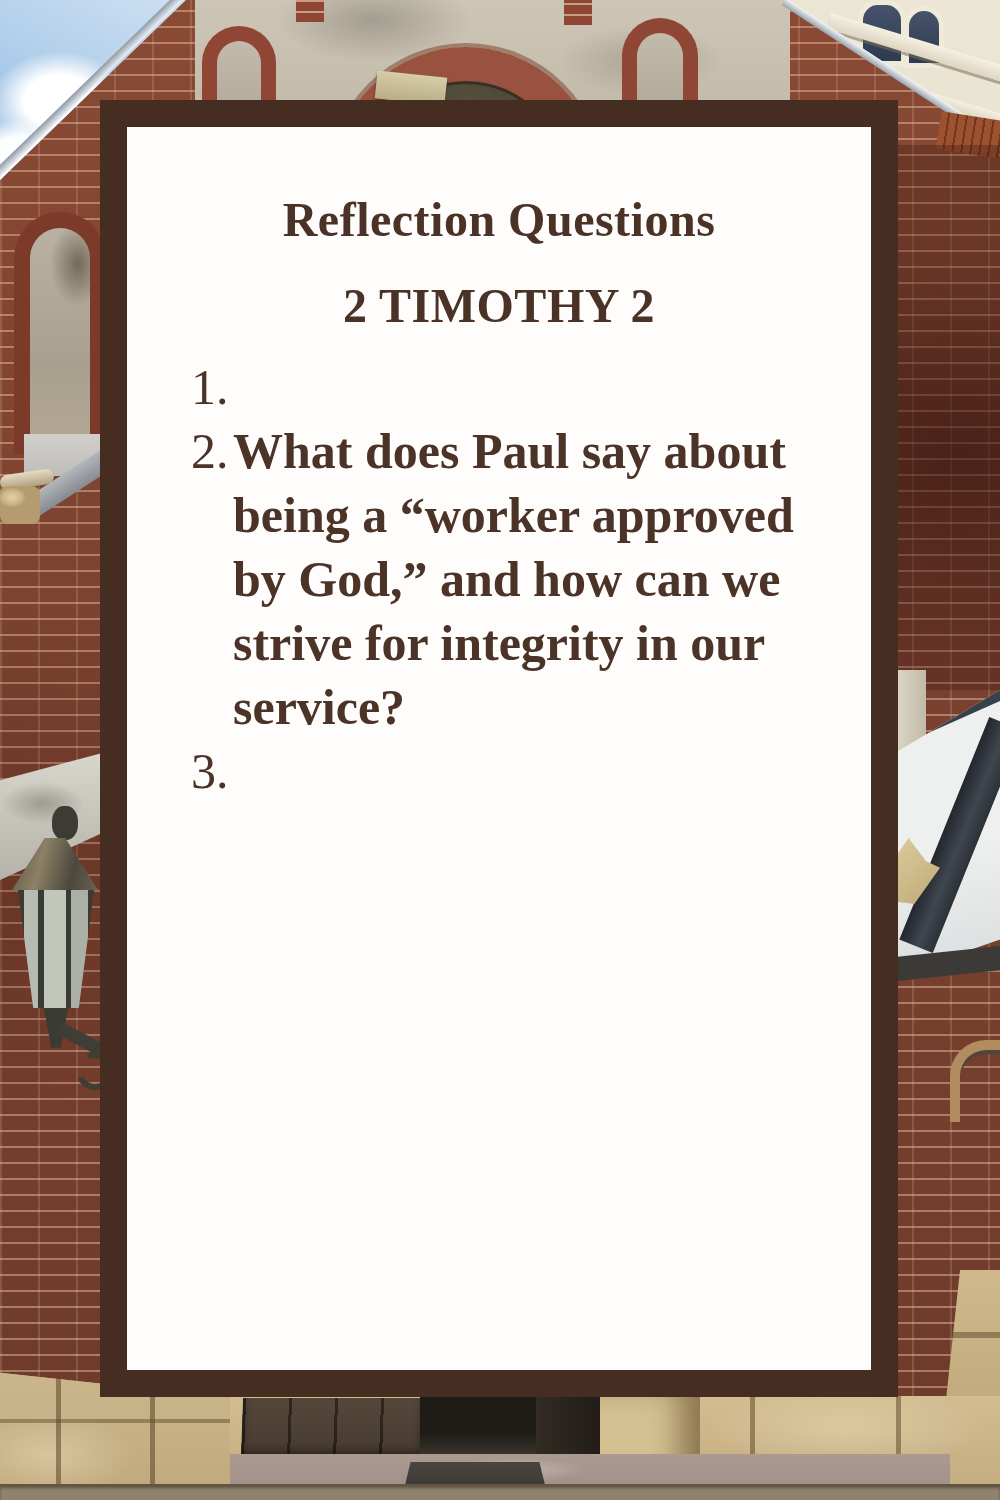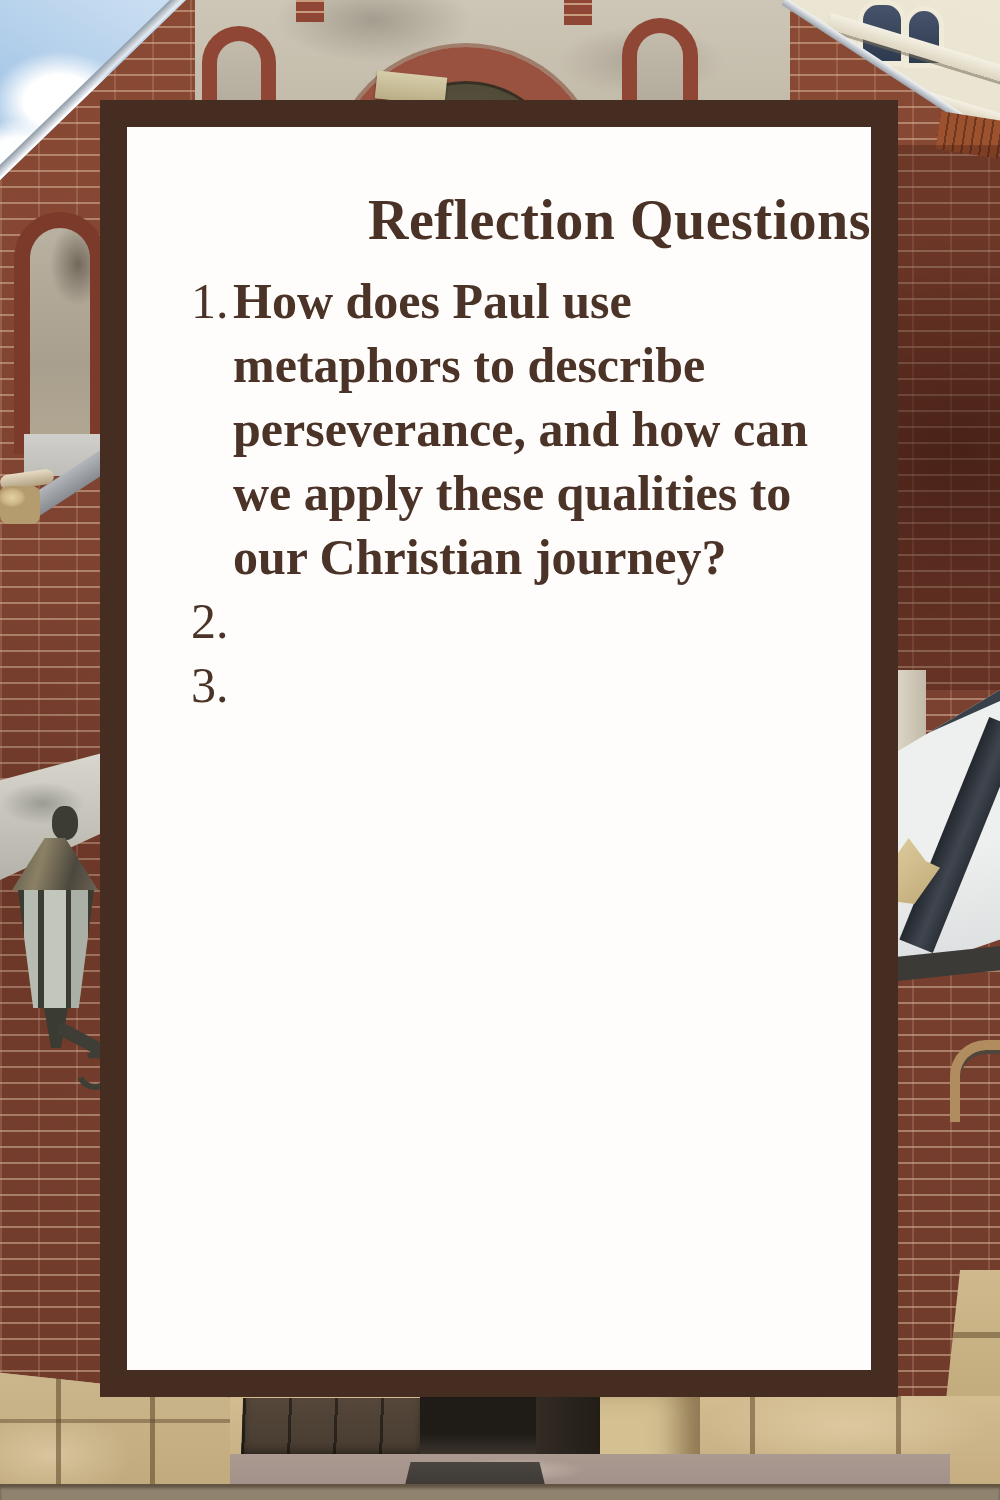--- a/index.html
+++ b/index.html
@@ -135,22 +135,22 @@
   .stones-right{left:946px;top:1270px;width:54px;height:130px;
     background:
       linear-gradient(0deg, transparent 0 48%, rgba(90,70,40,.5) 48% 52%, transparent 52%),
       linear-gradient(180deg,#d0b98c,#c2ab7d);
     clip-path:polygon(26% 0,100% 0,100% 100%,0 100%);}
   .brick-shade-right{left:898px;top:145px;width:102px;height:545px;background:rgba(45,16,9,.28);}
 
   
   .card{left:100px;top:100px;width:798px;height:1297px;background:#452d22;z-index:10;}
   .card-inner{position:absolute;inset:27px;background:#fefdfb;}
-  .card-title,.card-subtitle{font-weight:700;color:#4a3227;text-align:right;
-    font-size:56px;line-height:86px;letter-spacing:.5px;}
+  .card-title,.card-subtitle{font-weight:700;color:#4a3227;text-align:center;
+    font-size:48px;line-height:86px;letter-spacing:.5px;}
   .card-title{margin-top:50px;}
   .qlist{margin-top:6px;padding:0 14px 0 64px;}
   .qitem{display:flex;color:#4b3328;font-size:50px;line-height:64px;}
   .qnum{flex:0 0 42px;font-weight:400;}
   .qtext{font-weight:700;}
 </style>
 </head>
 <body>
 
 <div class="stage">
@@ -203,27 +203,28 @@
       <div class="abs jamb-right"></div>
       <div class="abs threshold"></div>
       <div class="abs door-mat"></div>
     </div>
     <div class="abs step-front"></div>
   </div>
 
   <div class="abs card">
     <div class="card-inner">
       <div class="card-title">Reflection Questions</div>
+      <div class="card-subtitle">2 TIMOTHY 2</div>
       <div class="qlist">
         <div class="qitem">
           <span class="qnum">1.</span>
-          <div class="qtext">How does Paul use<br>metaphors to describe<br>perseverance, and how can<br>we apply these qualities to<br>our Christian journey?</div>
         </div>
         <div class="qitem">
           <span class="qnum">2.</span>
+          <div class="qtext">What does Paul say about<br>being a “worker approved<br>by God,” and how can we<br>strive for integrity in our<br>service?</div>
         </div>
         <div class="qitem">
           <span class="qnum">3.</span>
         </div>
       </div>
     </div>
   </div>
 
 </div>
 

